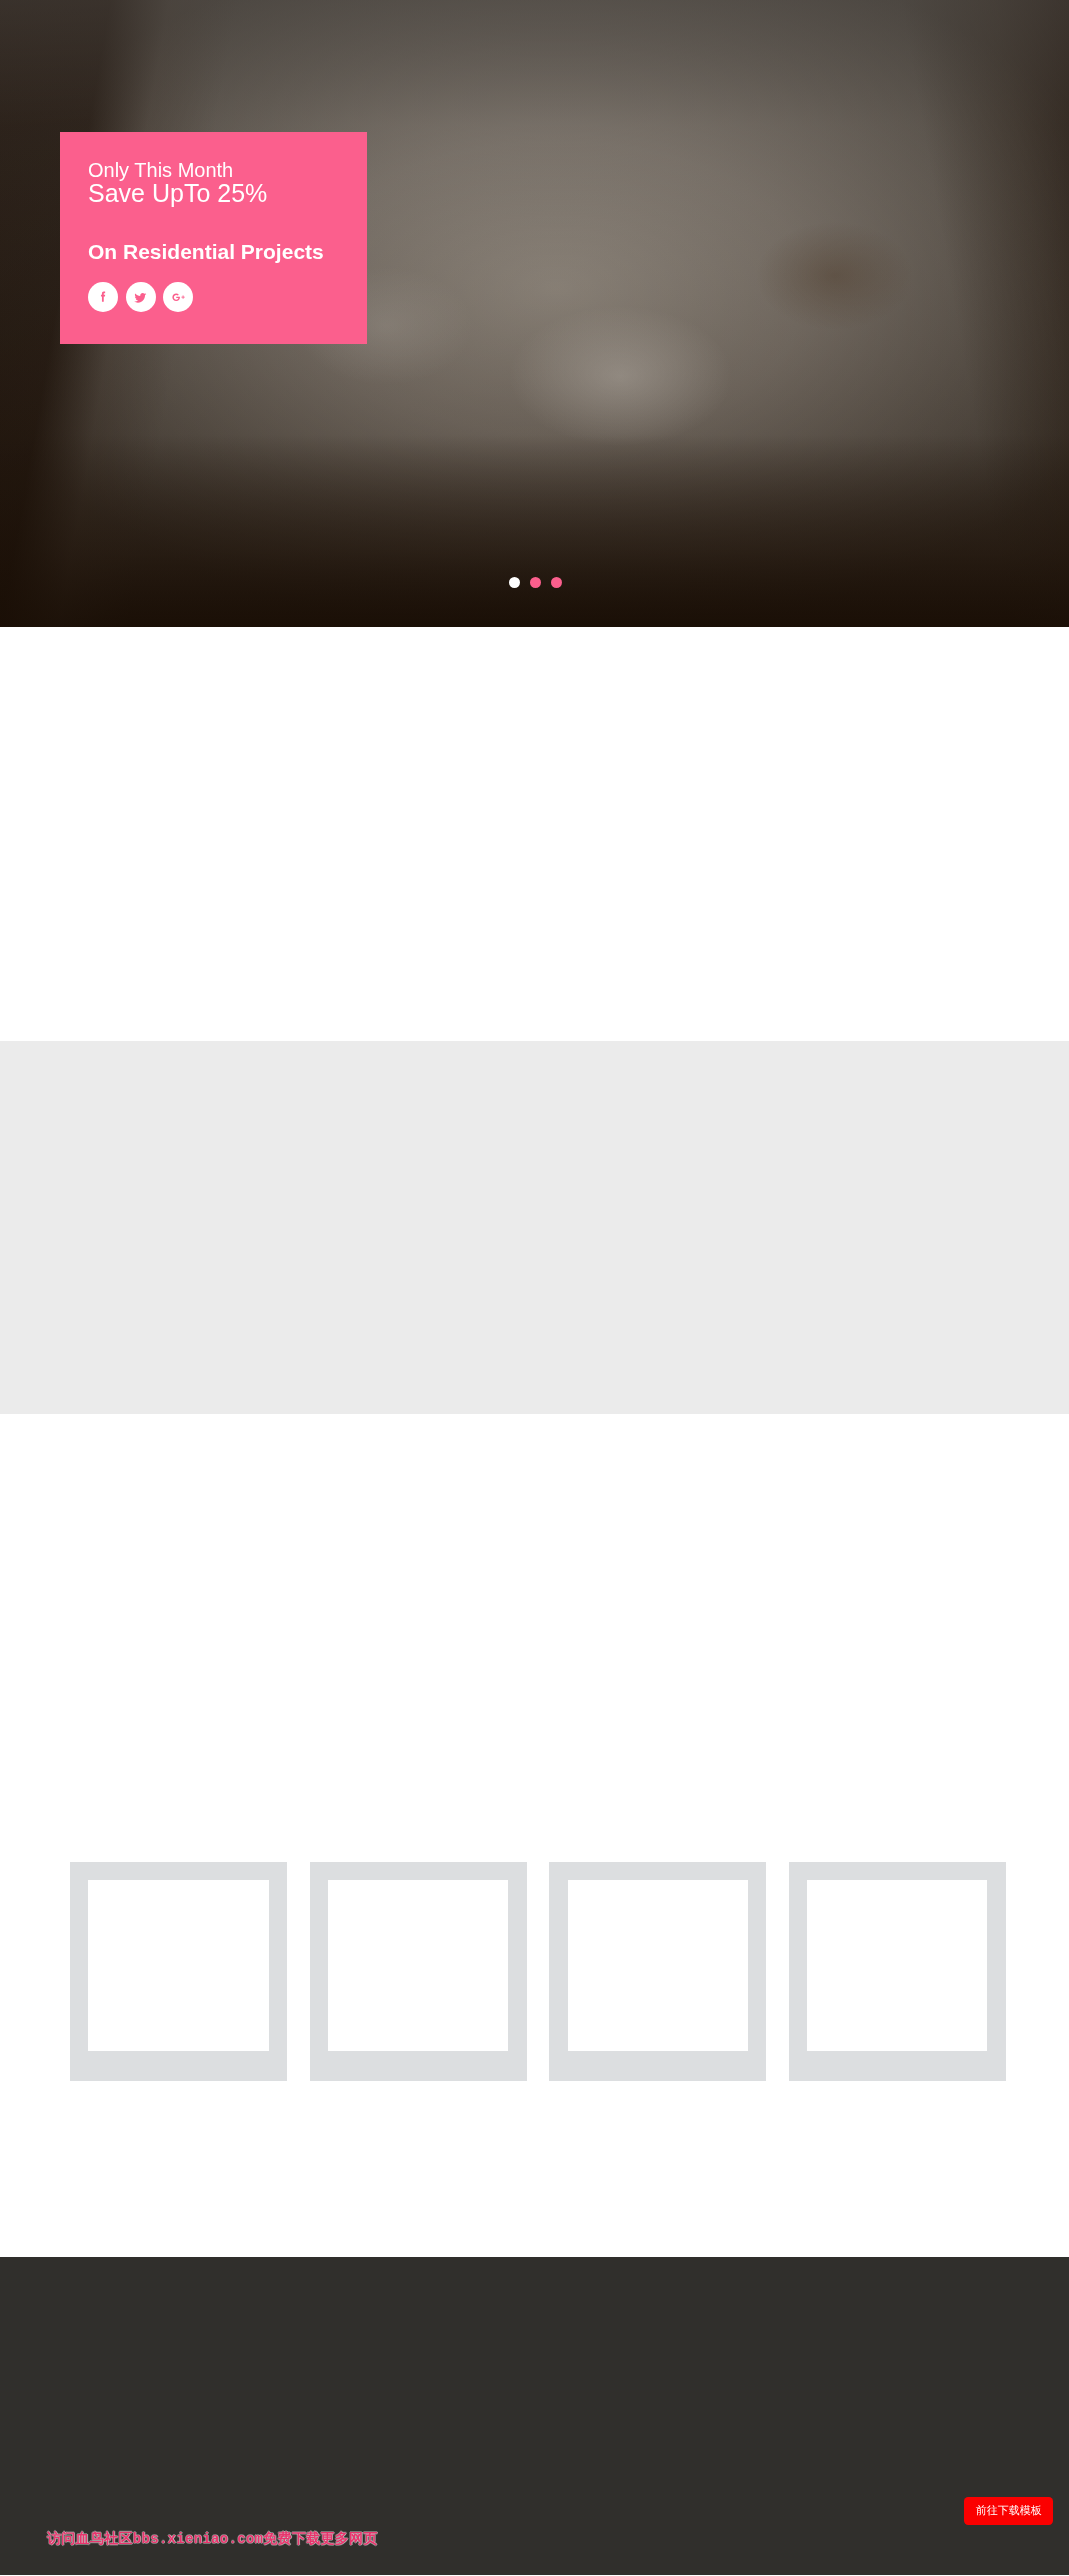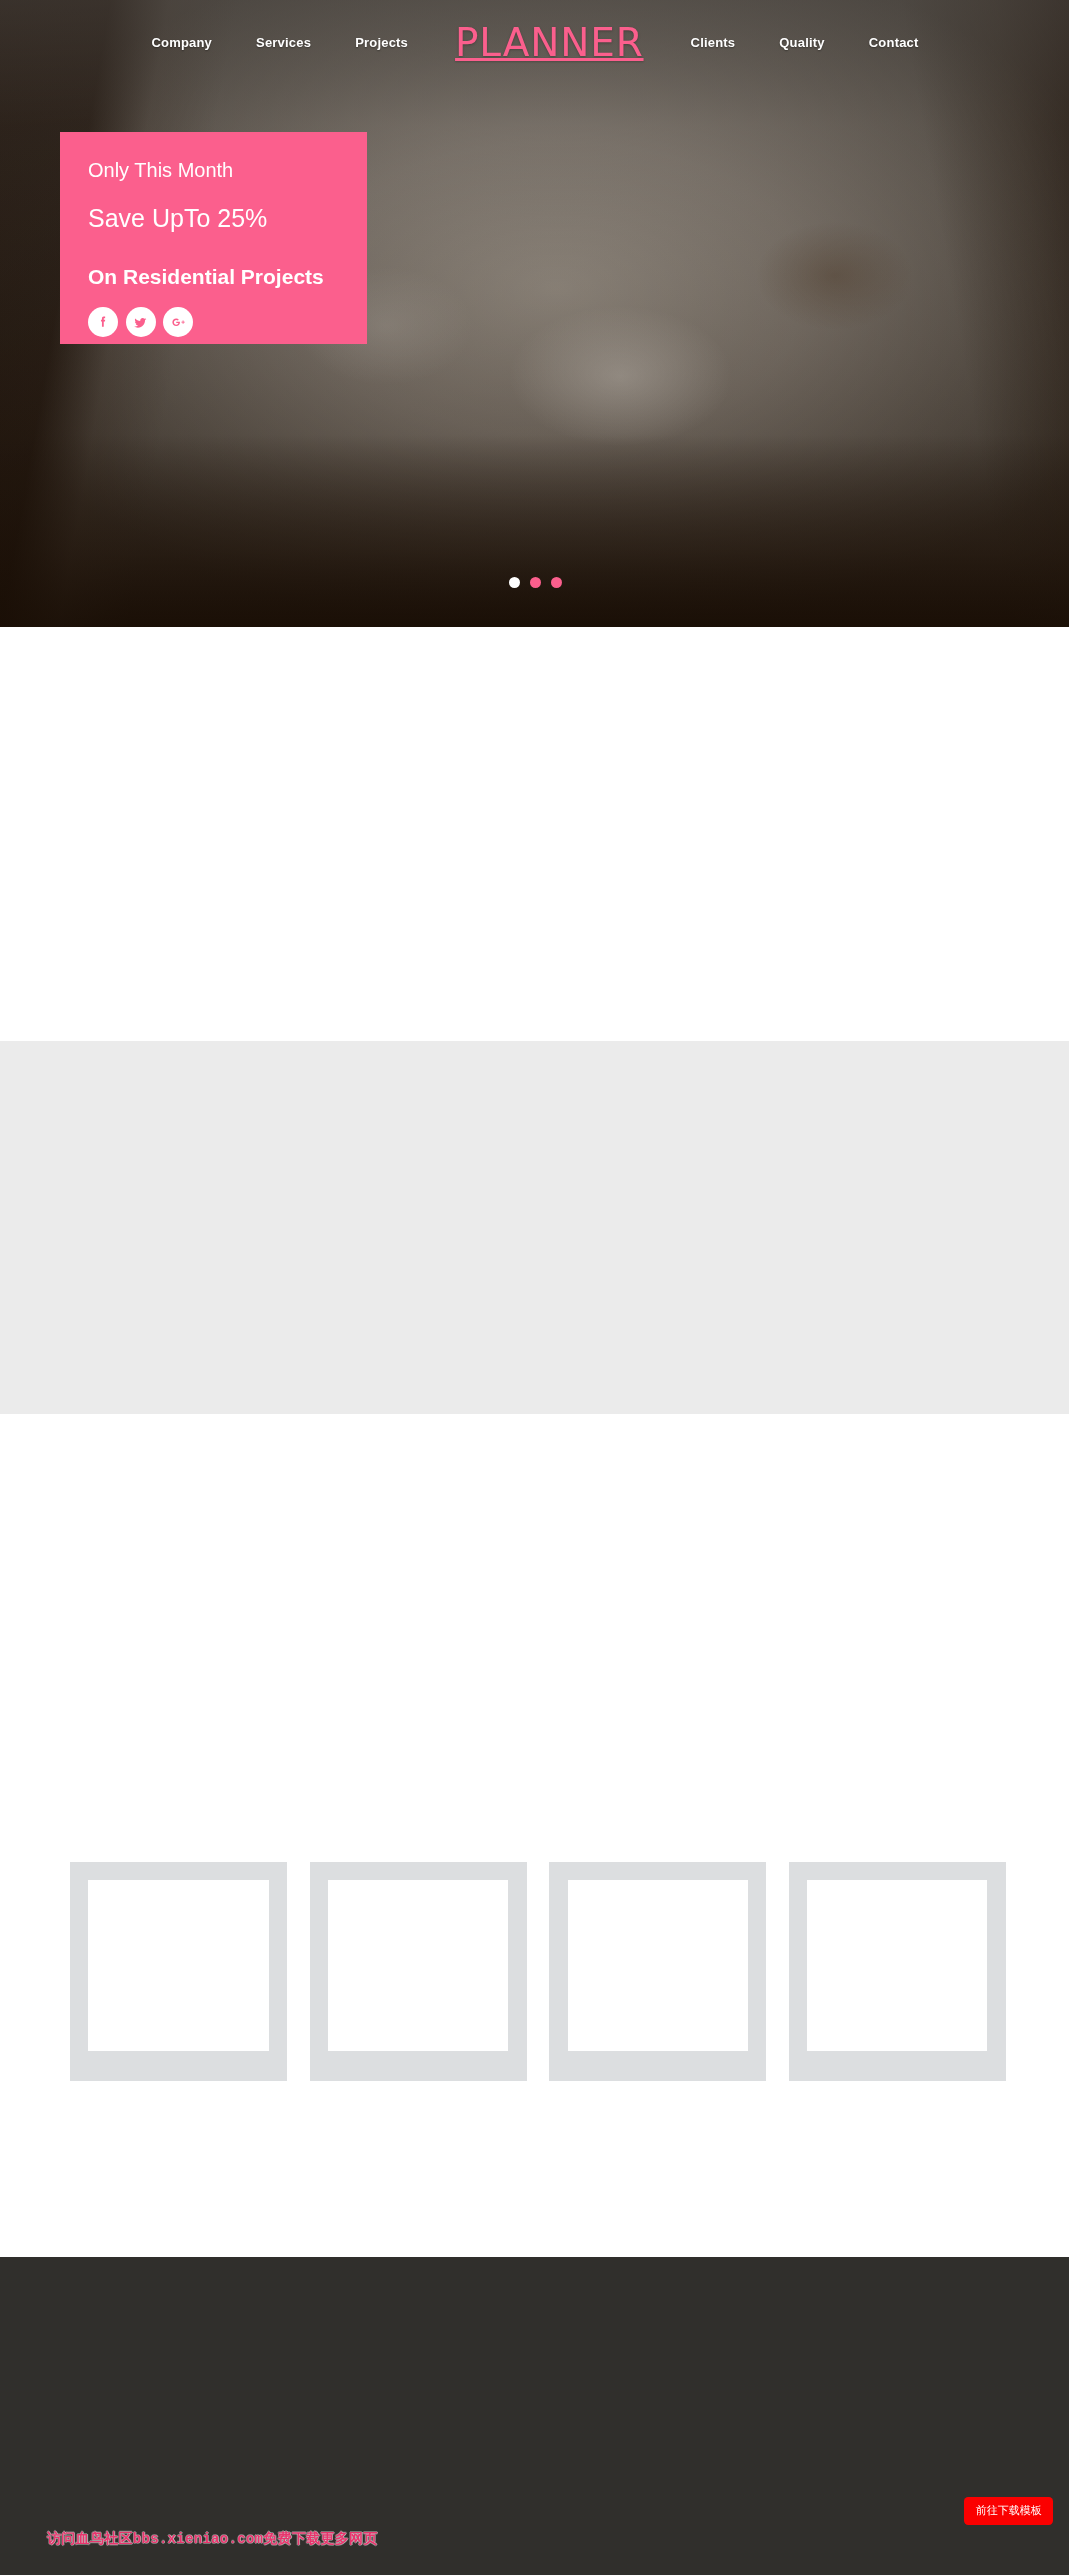--- a/index.html
+++ b/index.html
@@ -84,21 +84,21 @@
   
   .promo {
     position:absolute;
     left:60px; top:132px;
     width:307px; height:212px;
     background:#fb5f8d;
     z-index:25;
     padding:28px 0 0 28px;
   }
   .promo-line { color:#ffffff; line-height:1.0; }
-  .promo-l1 { font-size:20px; font-weight:400; margin-bottom:26px; }
+  .promo-l1 { font-size:20px; font-weight:400; margin-bottom:1px; }
   .promo-l2 { font-size:25px; font-weight:400; margin-bottom:35px; }
   .promo-l3 { font-size:21px; font-weight:700; margin-bottom:20px; }
   .social-row { display:flex; gap:7.5px; }
   .social {
     width:30px; height:30px; border-radius:50%;
     background:#ffffff; color:#fb5f8d;
     display:flex; align-items:center; justify-content:center;
     font-size:16.7px; font-weight:700; line-height:1;
     cursor:pointer;
     font-family:"DejaVu Sans", sans-serif;
@@ -189,33 +189,20 @@
   }
 </style>
 </head>
 <body>
 
 <section class="hero">
 
   <div class="hero-photo"></div>
   <div class="hero-scrim"></div>
 
-  <nav class="nav">
-    <div class="nav-inner">
-      <a class="nav-link" href="#">Company</a>
-      <a class="nav-link" href="#">Services</a>
-      <a class="nav-link" href="#">Projects</a>
-
-      <a class="brand" href="#">PLANNER</a>
-
-      <a class="nav-link" href="#">Clients</a>
-      <a class="nav-link" href="#">Quality</a>
-      <a class="nav-link" href="#">Contact</a>
-    </div>
-  </nav>
 
   <div class="promo">
     <div class="promo-line promo-l1">Only This Month</div>
     <div class="promo-line promo-l2">Save UpTo 25%</div>
     <div class="promo-line promo-l3">On Residential Projects</div>
 
     <div class="social-row">
       <a class="social" href="#" aria-label="Facebook">
         <svg width="16.7" height="16.7" viewBox="0 0 24 24" fill="#fb5f8d" aria-hidden="true">
           <path d="M14.6 8.3h-2V6.9c0-.6.4-.8.7-.8h1.3V3.6h-2C10.4 3.6 10 5.3 10 6.4v1.9H8.6v2.6H10v7.5h2.6v-7.5h1.8l.2-2.6z"></path>

